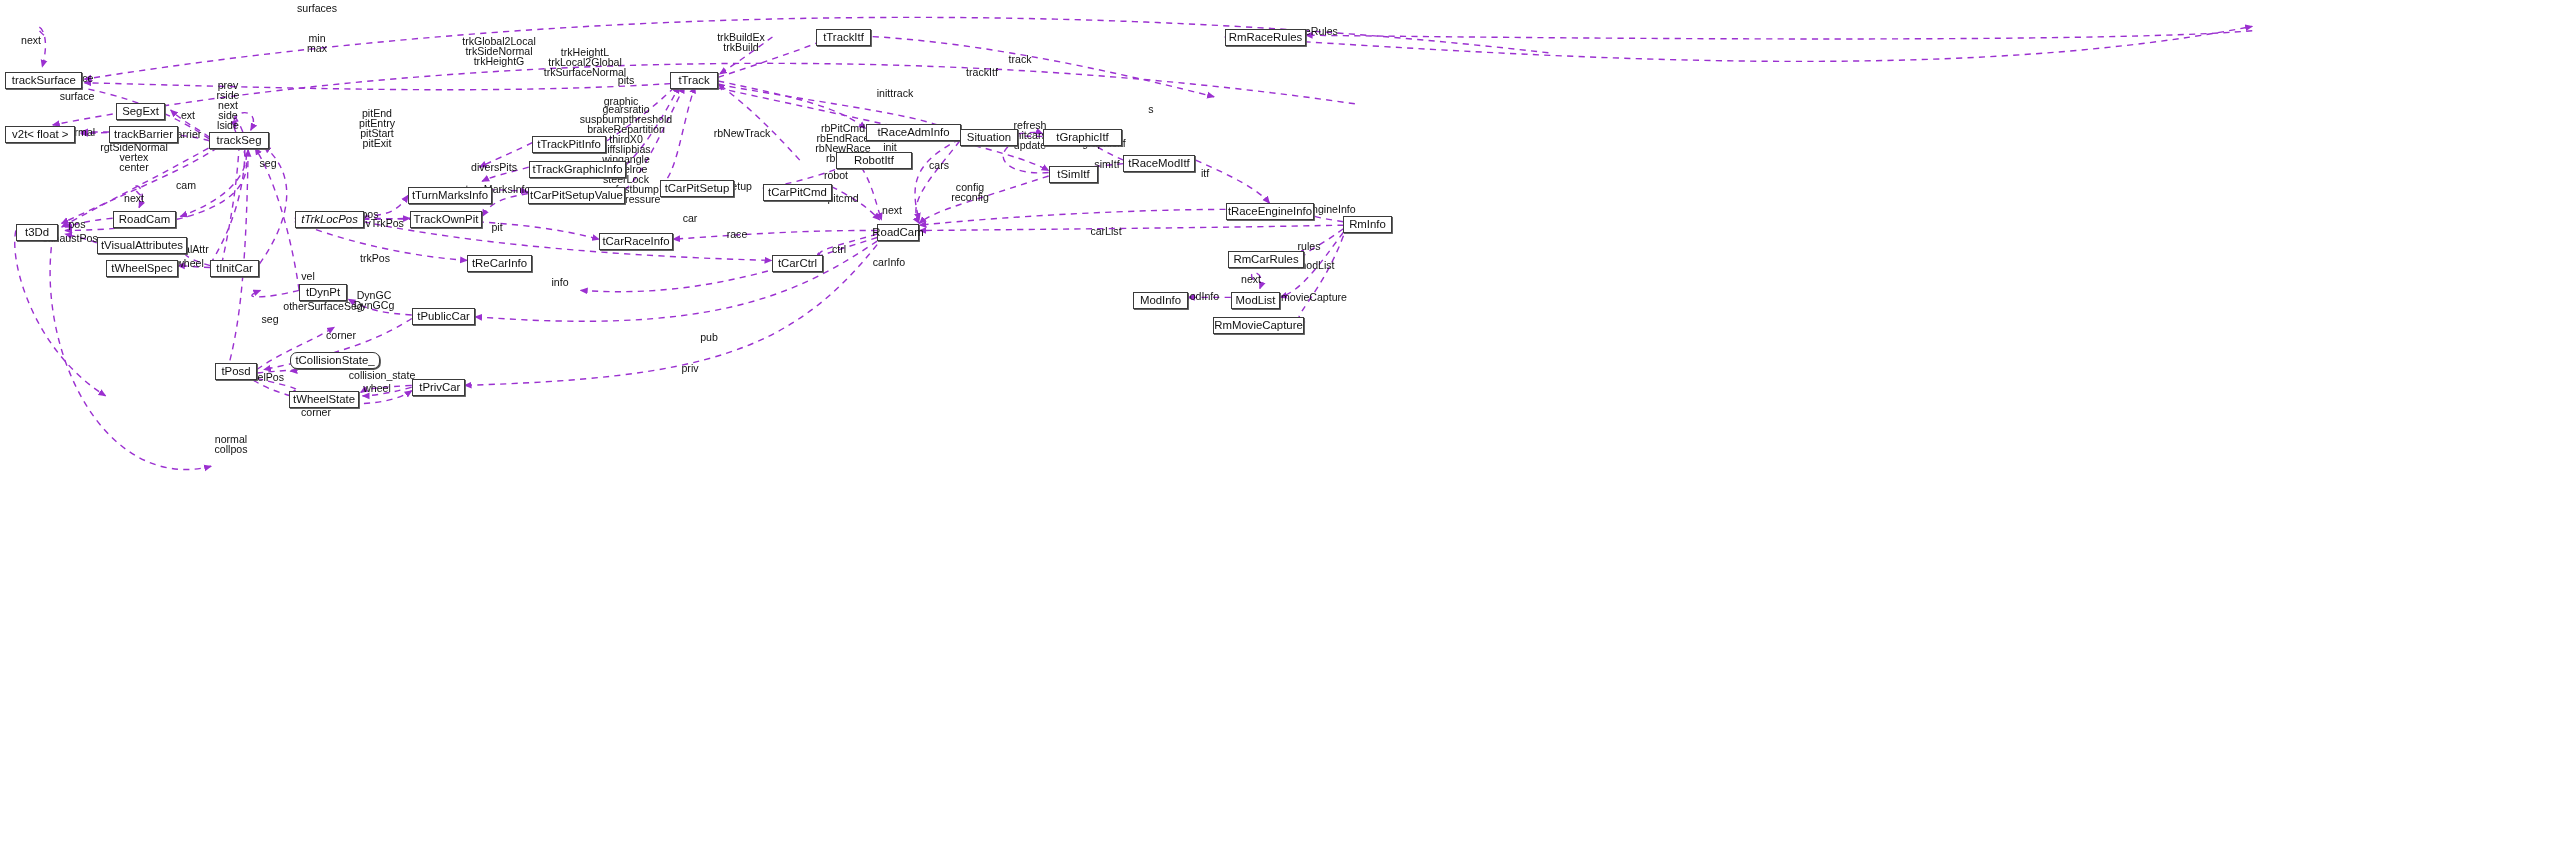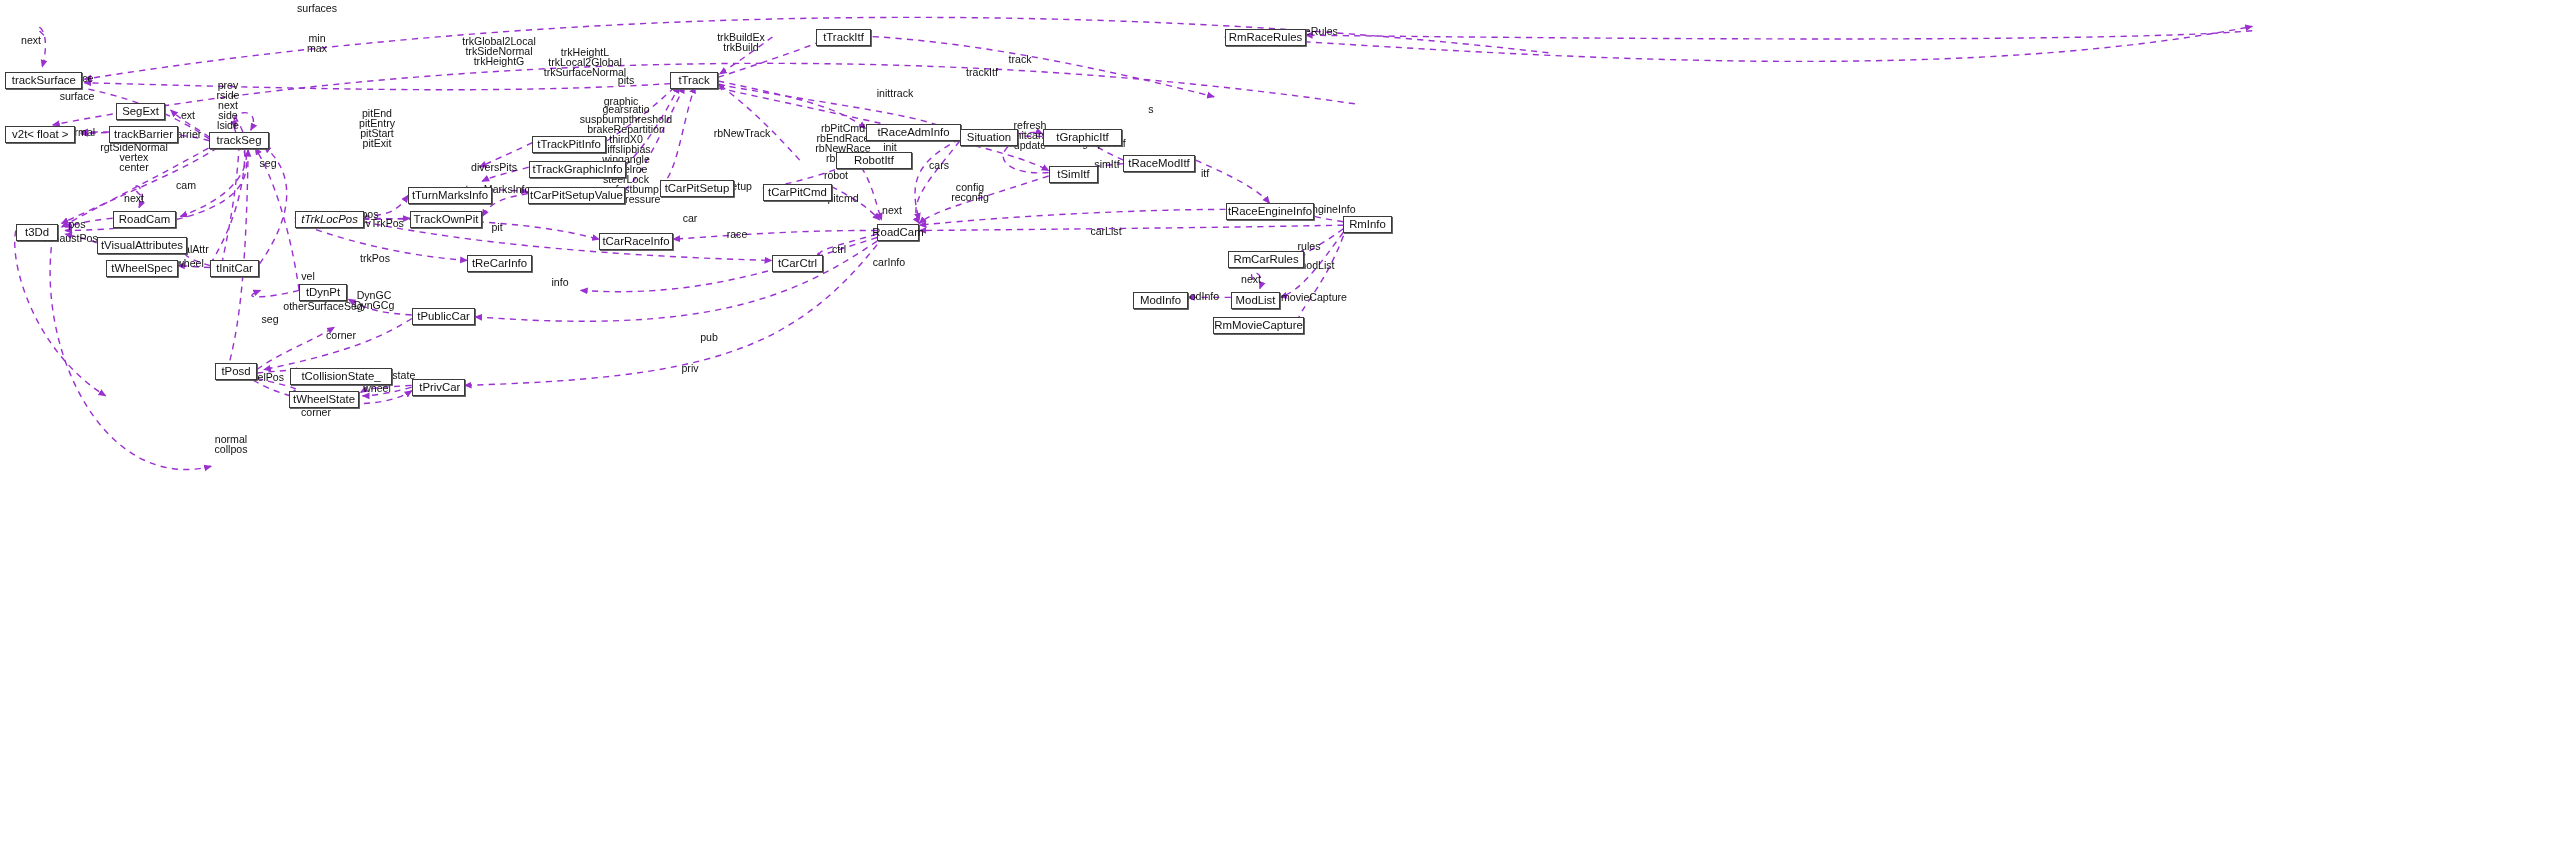--- a/index.html
+++ b/index.html
@@ -149,21 +149,21 @@
       <div class="node" style="left: 109px; top: 126px; width: 69px;">trackBarrier</div>
       <div class="node" style="left: 209px; top: 132px; width: 60px;">trackSeg</div>
       <div class="node" style="left: 113px; top: 211px; width: 63px;">RoadCam</div>
       <div class="node" style="left: 16px; top: 224px; width: 42px;">t3Dd</div>
       <div class="node" style="left: 97px; top: 237px; width: 90px;">tVisualAttributes</div>
       <div class="node" style="left: 106px; top: 260px; width: 72px;">tWheelSpec</div>
       <div class="node" style="left: 210px; top: 260px; width: 49px;">tInitCar</div>
       <div class="node" style="left: 299px; top: 284px; width: 48px;">tDynPt</div>
       <div class="node" style="left: 412px; top: 308px; width: 63px;">tPublicCar</div>
       <div class="node" style="left: 215px; top: 363px; width: 42px;">tPosd</div>
-      <div class="node" style="left: 290px; top: 368px; width: 102px;">tCollisionState_</div>
+      <div class="node" style="left: 290px; top: 352px; width: 90px; border-radius: 7px;">tCollisionState_</div>
       <div class="node" style="left: 412px; top: 379px; width: 53px; padding-left: 8px;">tPrivCar</div>
       <div class="node" style="left: 289px; top: 391px; width: 70px;">tWheelState</div>
       <div class="node" style="left: 295px; top: 211px; width: 69px; font-style: italic;">tTrkLocPos</div>
       <div class="node" style="left: 408px; top: 187px; width: 84px;">tTurnMarksInfo</div>
       <div class="node" style="left: 410px; top: 211px; width: 72px;">TrackOwnPit</div>
       <div class="node" style="left: 467px; top: 255px; width: 65px;">tReCarInfo</div>
       <div class="node" style="left: 532px; top: 136px; width: 74px;">tTrackPitInfo</div>
       <div class="node" style="left: 529px; top: 161px; width: 97px;">tTrackGraphicInfo</div>
       <div class="node" style="left: 528px; top: 187px; width: 97px;">tCarPitSetupValue</div>
       <div class="node" style="left: 599px; top: 233px; width: 74px;">tCarRaceInfo</div>

